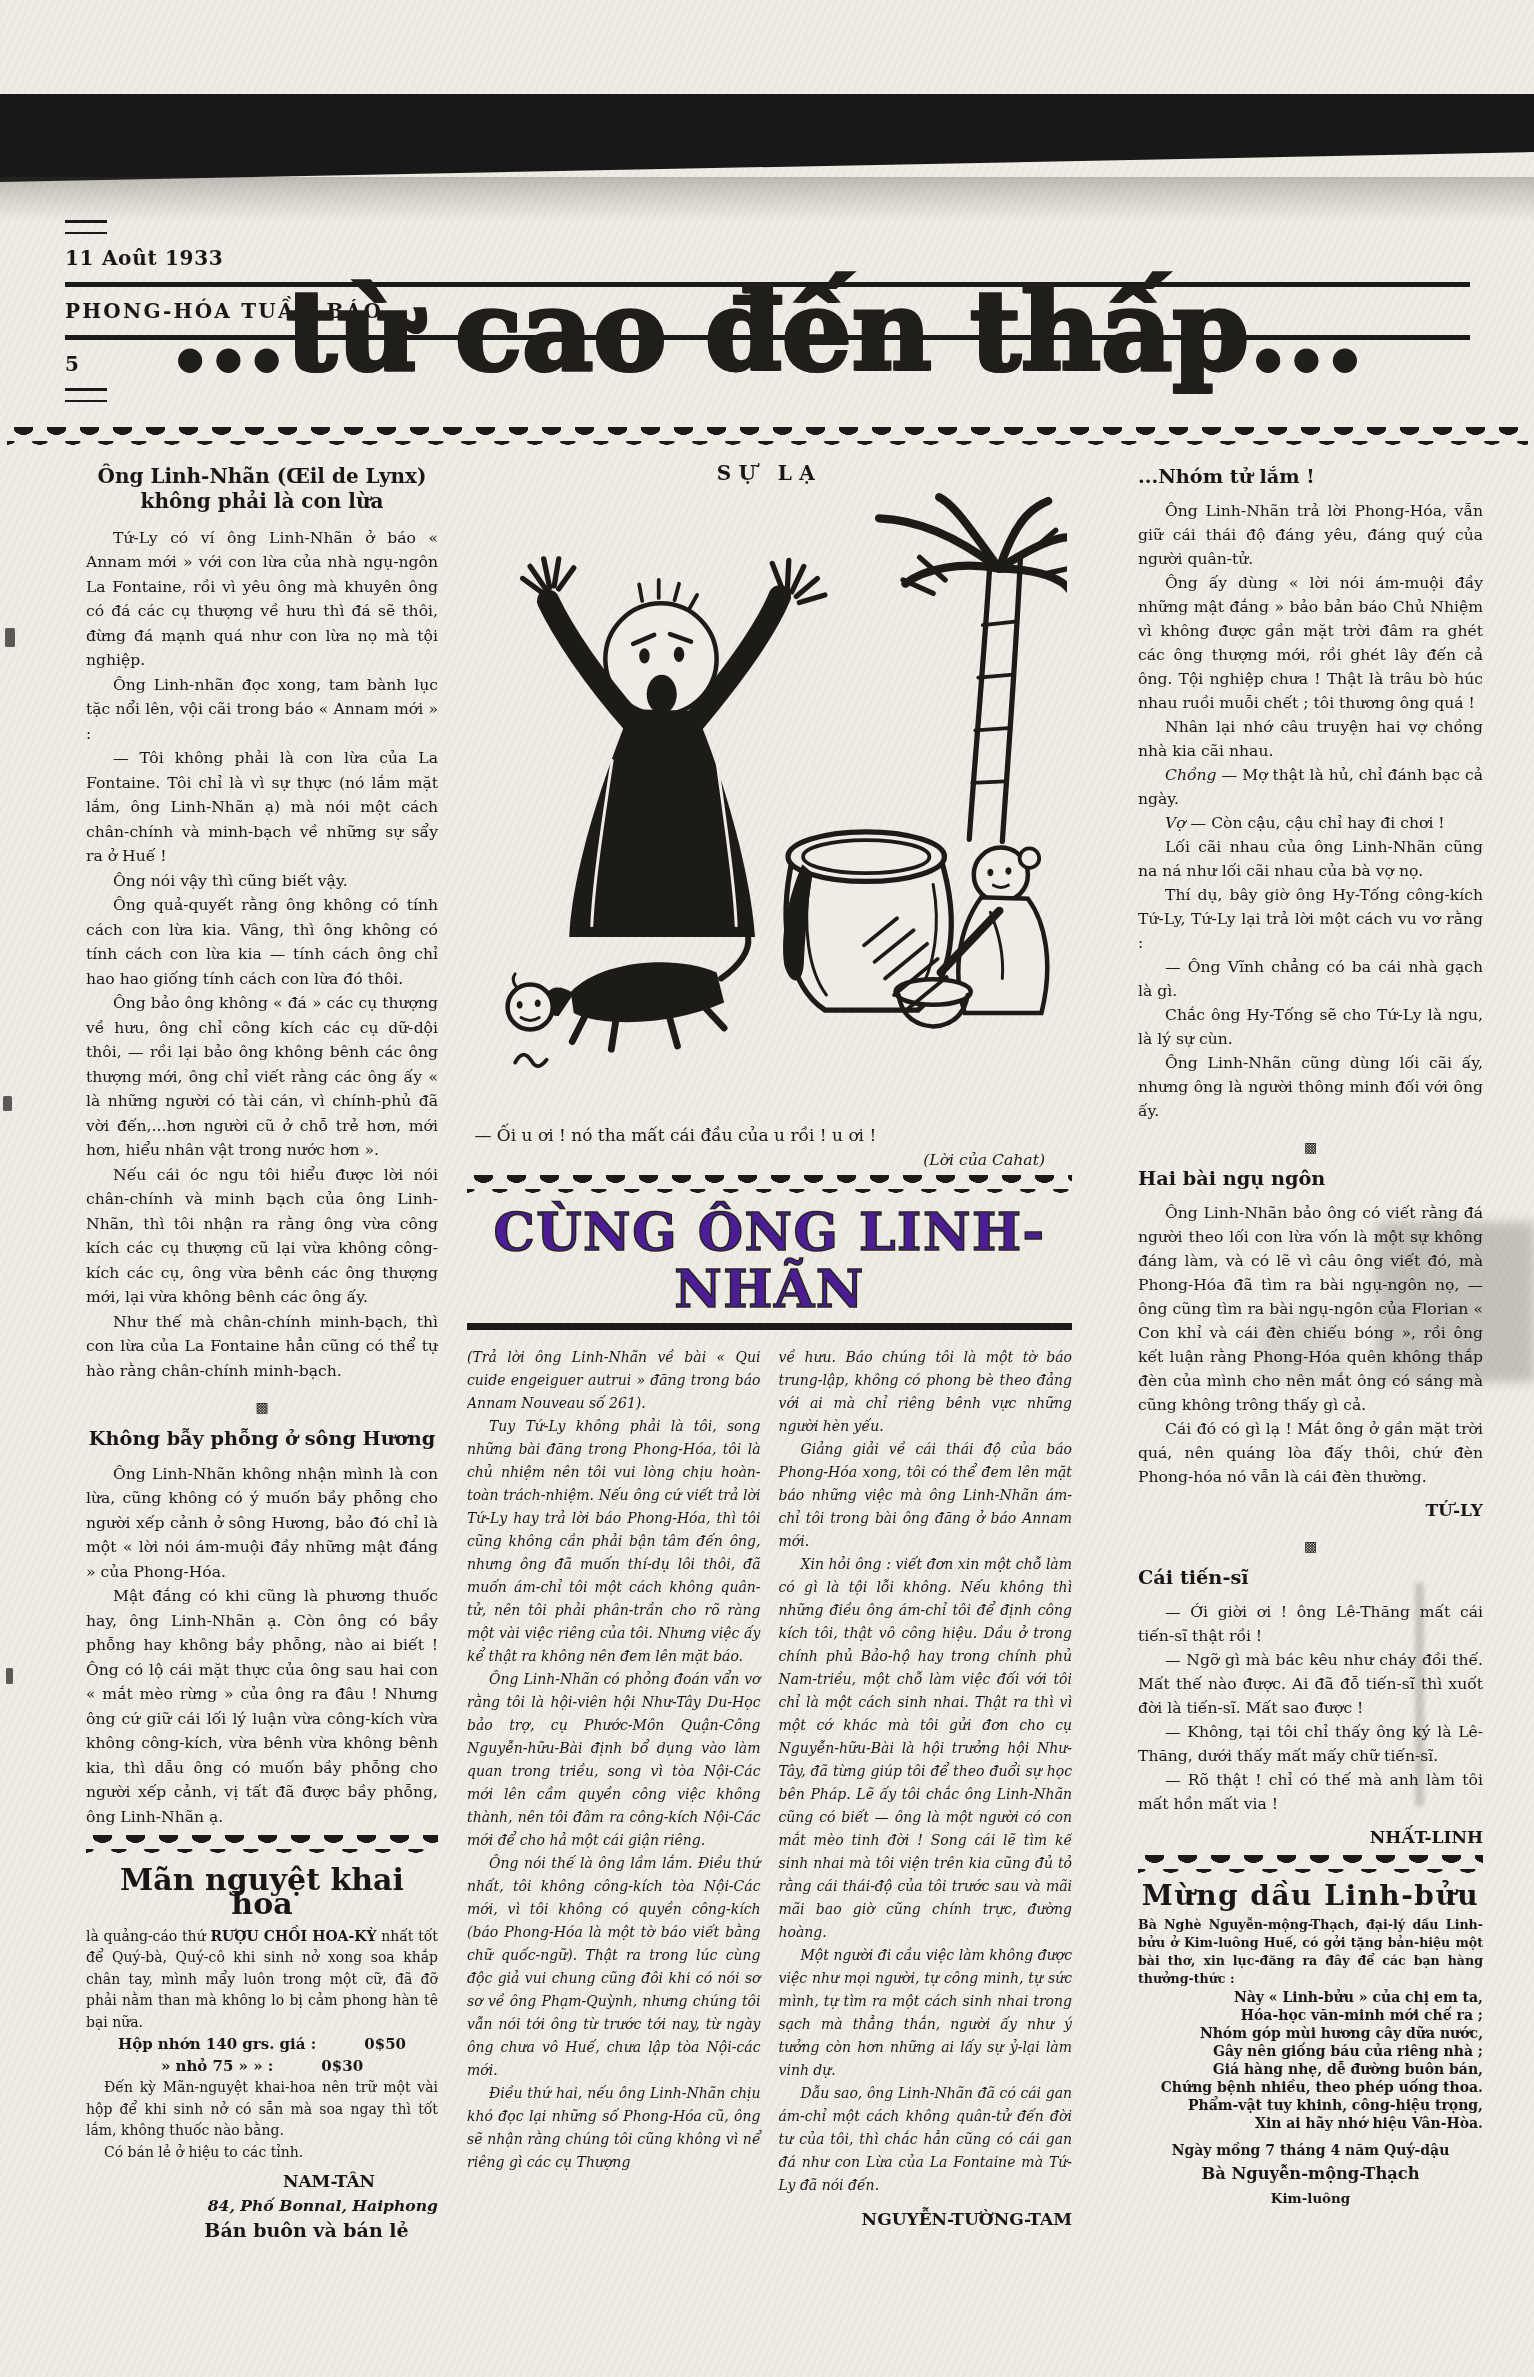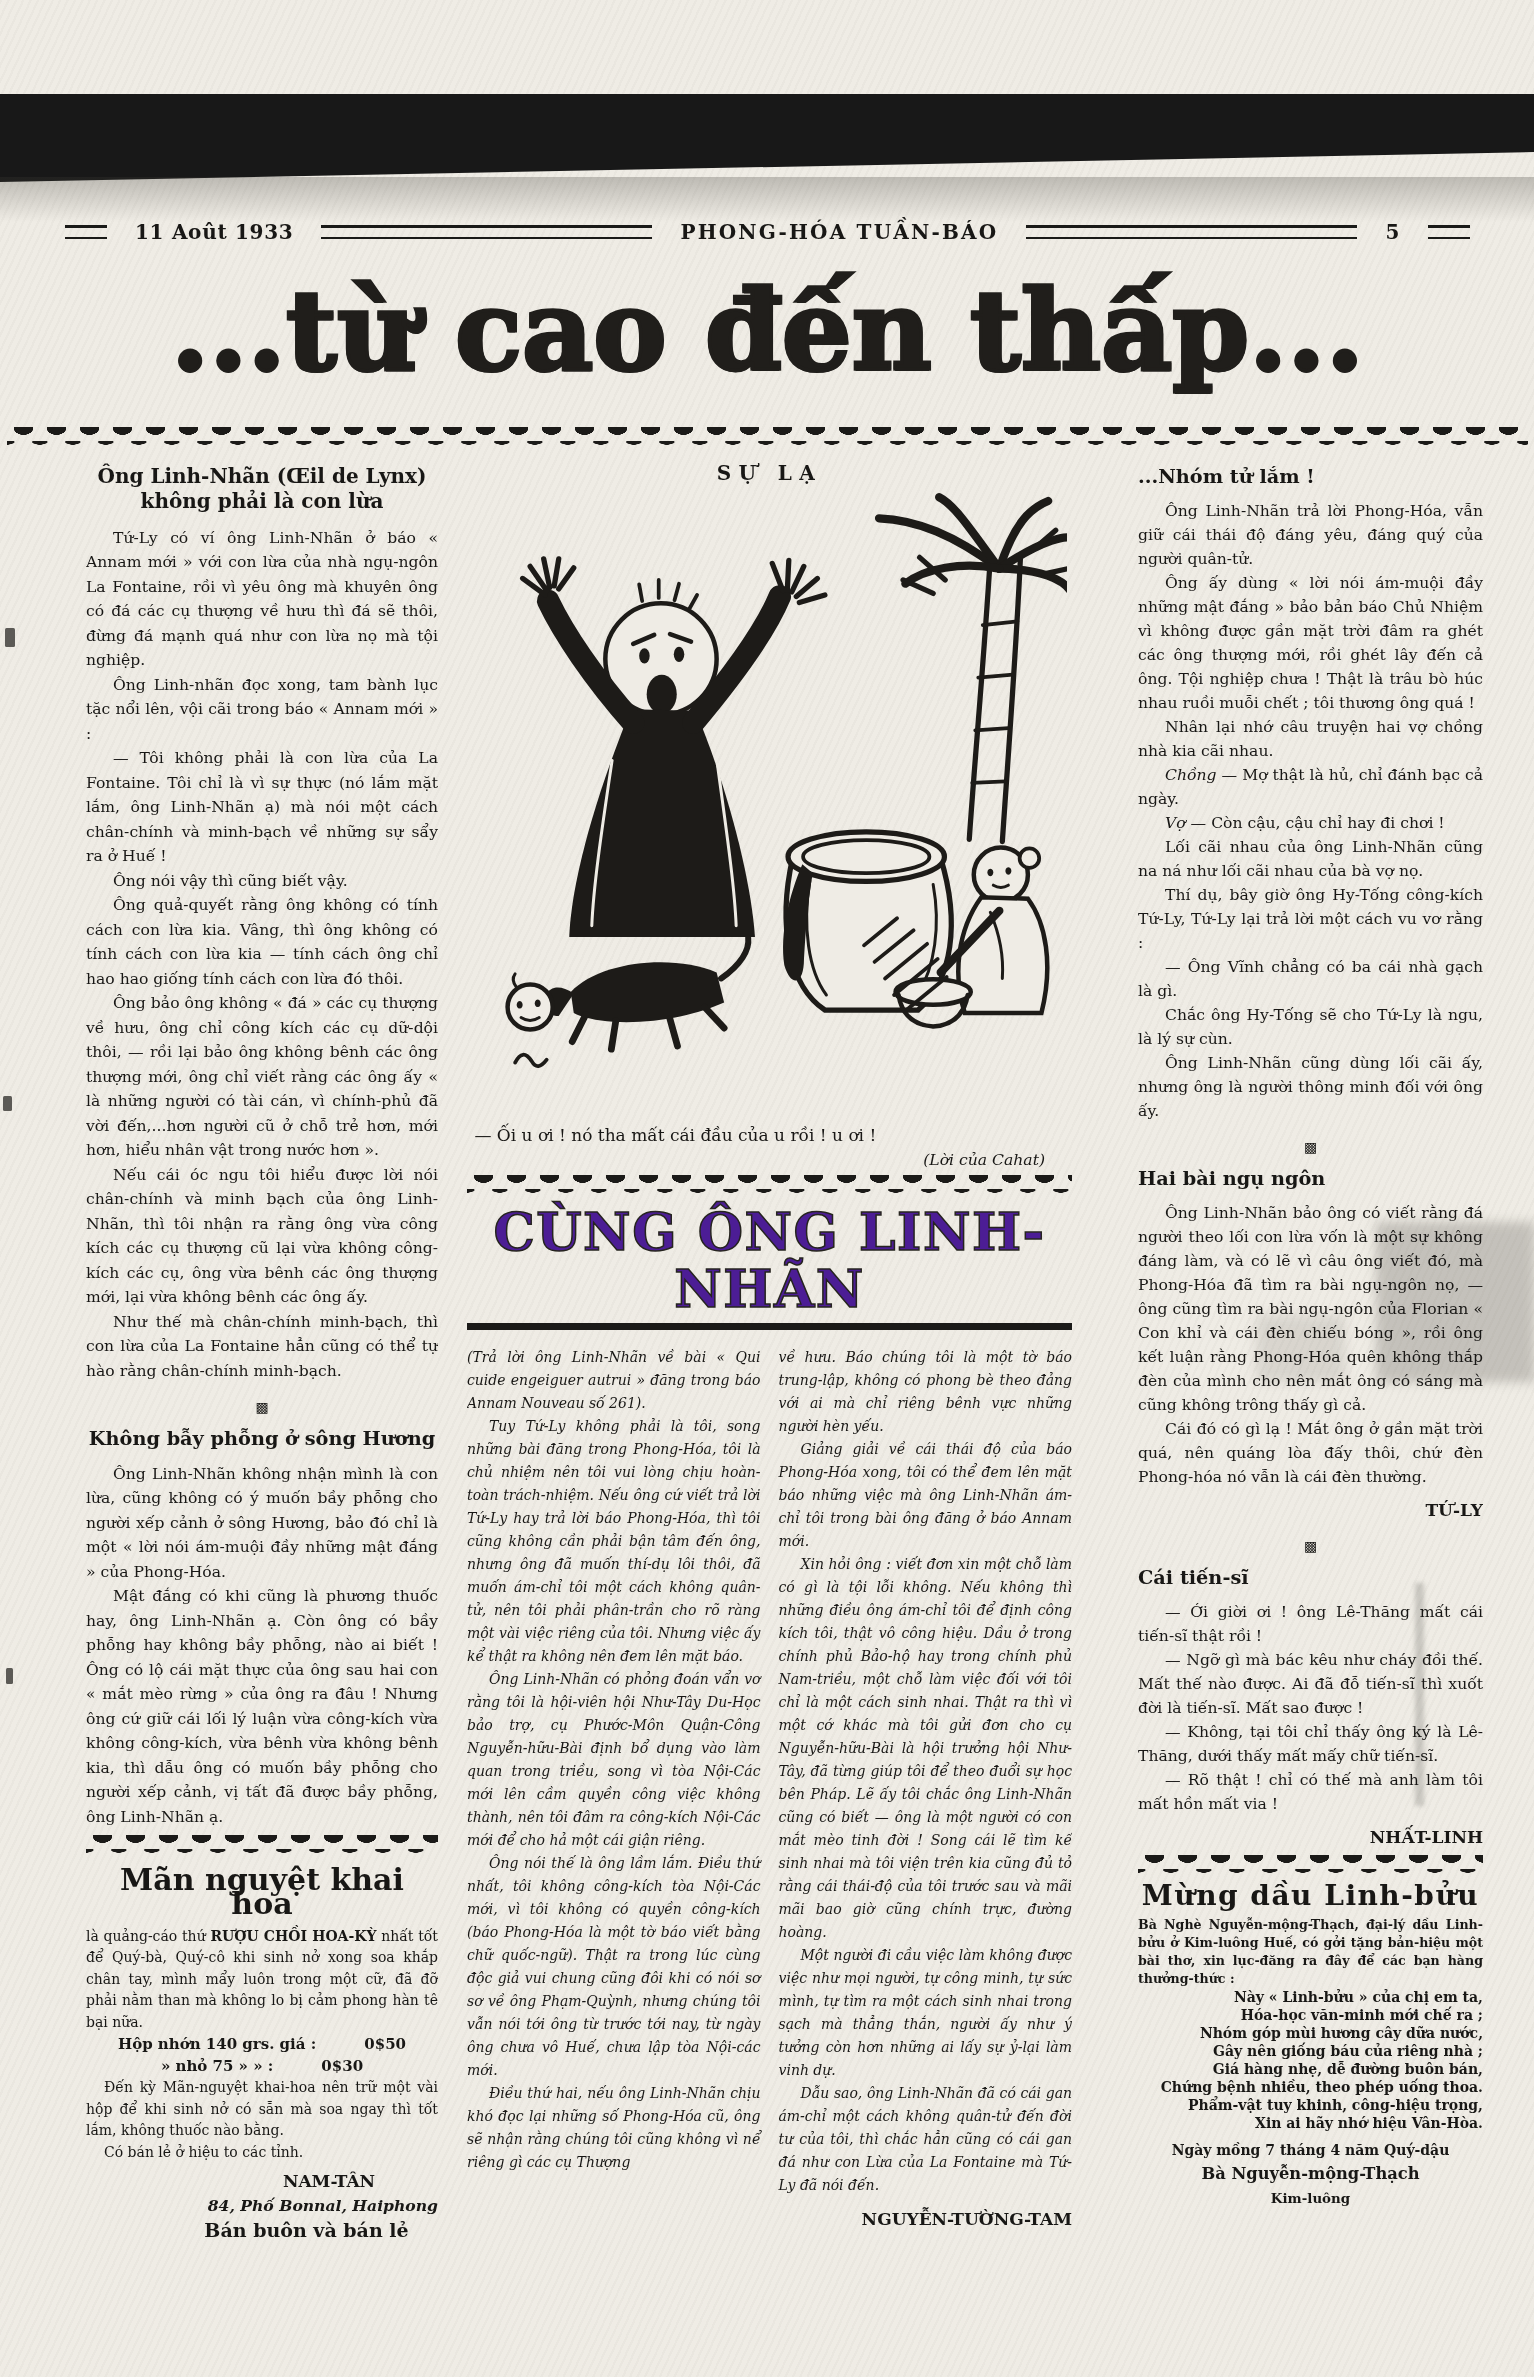--- a/index.html
+++ b/index.html
@@ -10,21 +10,21 @@
   
   .top-band{position:absolute;left:0;top:94px;width:100%;height:88px;background:#181818;
         clip-path:polygon(0 0,100% 0,100% 66%,0 100%);}
   .top-fade{position:absolute;left:0;top:177px;width:100%;height:45px;
         background:linear-gradient(rgba(60,58,52,.28),rgba(60,58,52,0));}
   .stain1{position:absolute;left:1376px;top:1222px;width:159px;height:160px;background:rgba(115,112,105,.34);filter:blur(5.2px);}
   .stain2{position:absolute;left:1256px;top:1315px;width:89px;height:67px;background:rgba(115,112,105,.18);filter:blur(6px);}
   .streak{position:absolute;left:1415px;top:1583px;width:9px;height:223px;background:rgba(70,68,62,.22);filter:blur(2.2px);}
   .edge-mark{position:absolute;background:rgba(30,28,25,.7);border-radius:1.5px;}
   
-  .mast{position:absolute;left:65px;right:65px;top:220px;display:flex;align-items:center;gap:28px;}
+  .mast{position:absolute;left:65px;right:65px;top:220px;display:flex;gap:12px;flex-direction:column;}
   .mast .txt{font-weight:bold;font-size:20px;letter-spacing:0.7px;white-space:nowrap;}
   .mast .title{letter-spacing:2.2px;}
   .rule{height:9px;border-top:3.7px solid #1a1a18;border-bottom:2.2px solid #1a1a18;}
   .rule.grow{flex:1;}
   .rule.cap{width:42px;}
   
   .headline{position:absolute;left:0;top:262px;width:100%;text-align:center;
       font-size:110px;line-height:1.25;font-weight:bold;letter-spacing:0px;color:#201e1b;
       -webkit-text-stroke:3.7px #201e1b;
       text-shadow:1.5px 0 0 #201e1b,-1.5px 0 0 #201e1b,0 1.5px 0 #201e1b;}

